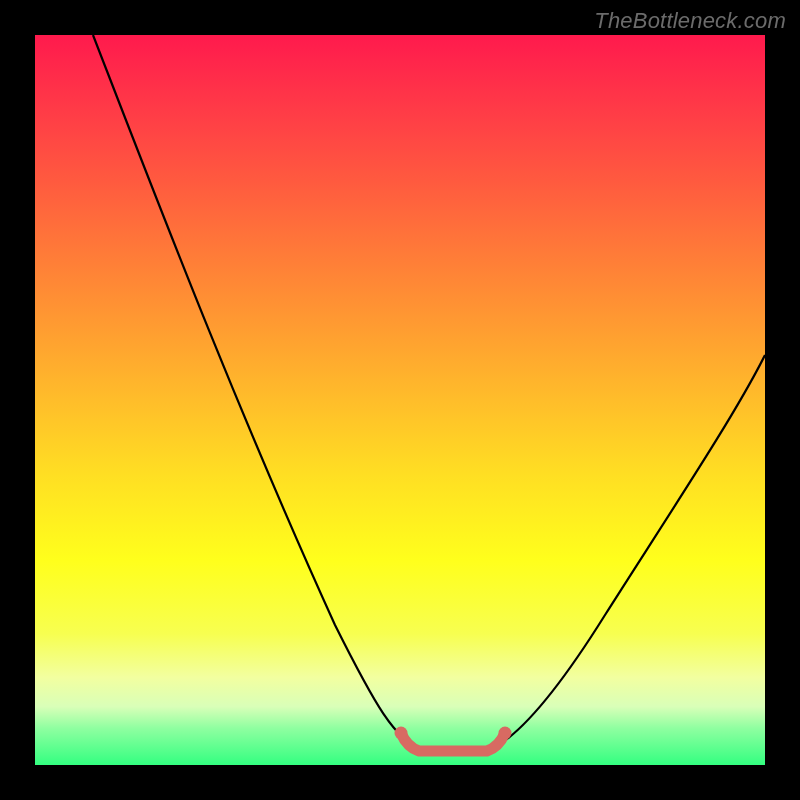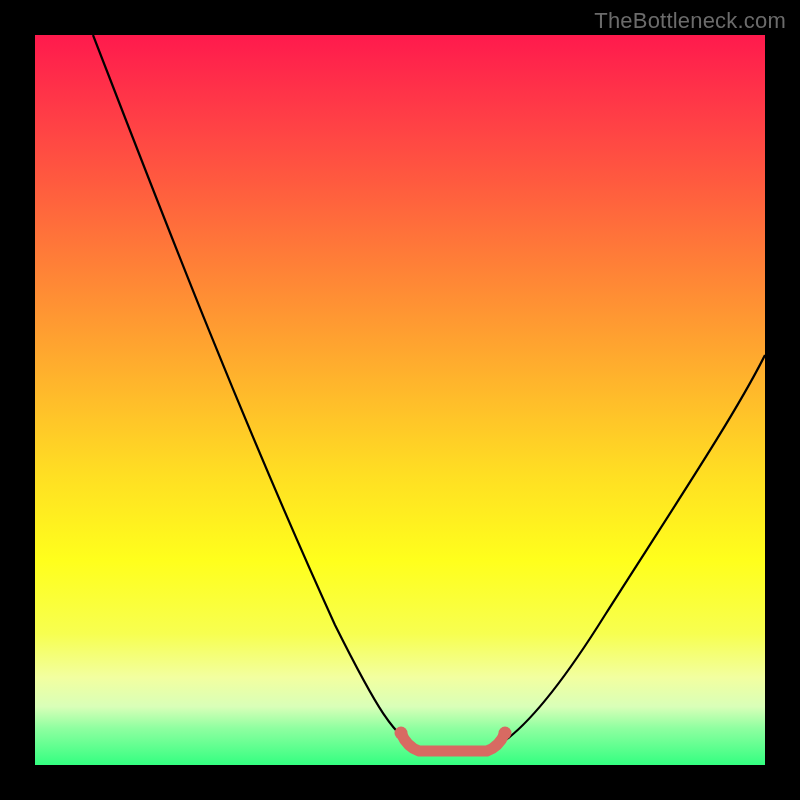--- a/index.html
+++ b/index.html
@@ -47,20 +47,21 @@
     height: 730px;
   }
   .watermark {
     position: absolute;
     top: 8px;
     right: 14px;
     color: #6b6b6b;
     font-size: 22px;
     letter-spacing: 0.2px;
     user-select: none;
+    font-style: italic;
   }
 </style>
 </head>
 <body>
 
 <div class="frame">
 
   <div class="plot-area">
 
     <svg class="curve" viewBox="0 0 730 730" preserveAspectRatio="none">

